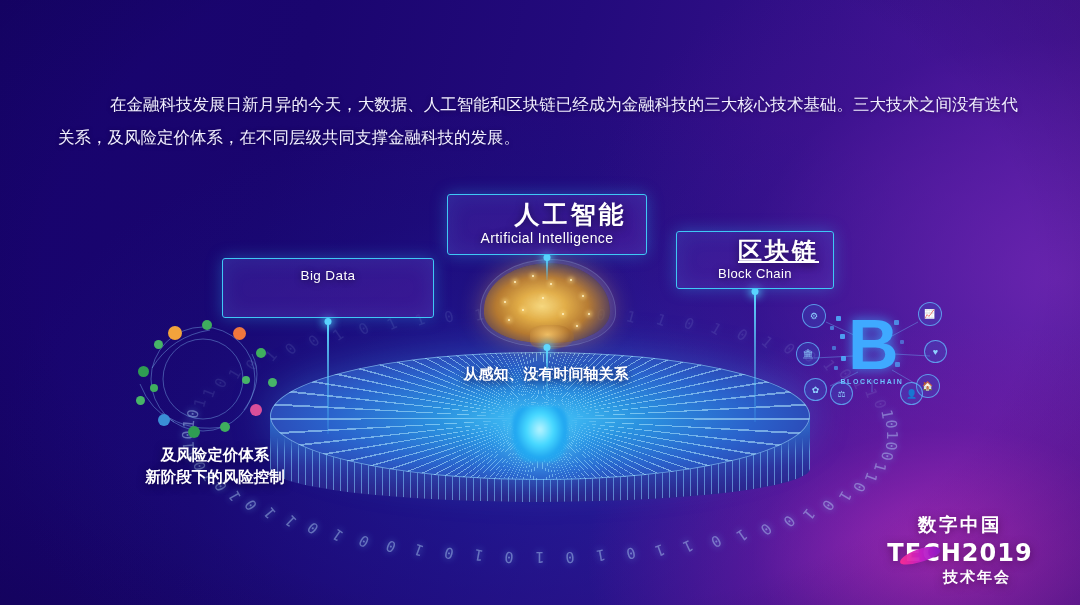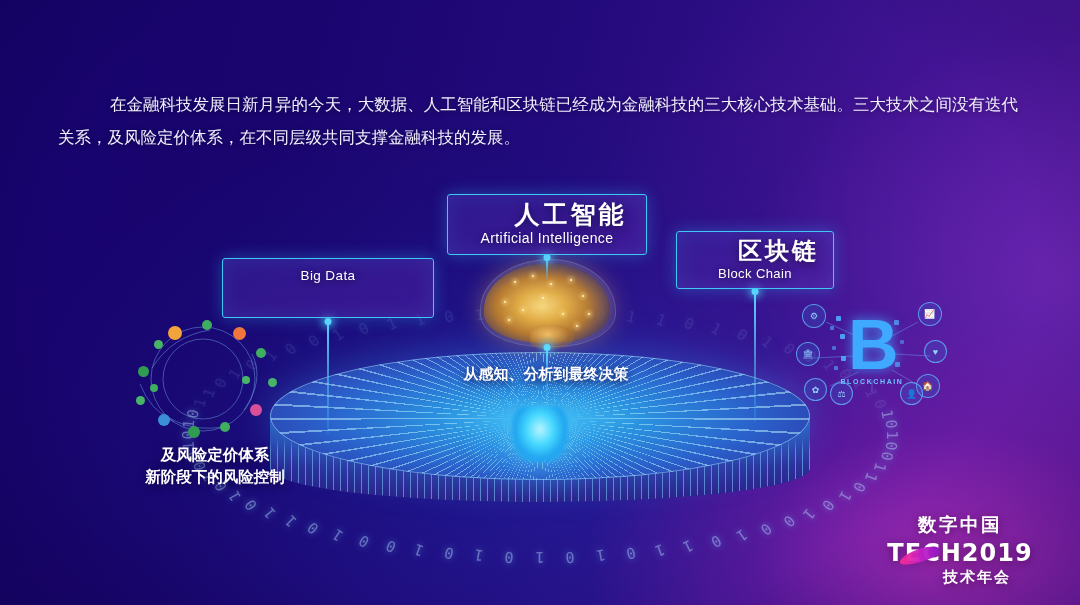--- a/index.html
+++ b/index.html
@@ -78,21 +78,21 @@
 
   #card-bigdata{left:222px;top:258px;width:212px;height:60px;padding-top:7px;}
   #card-bigdata .cn{font-size:25px;}
   #card-bigdata .en{font-size:13.5px;margin-top:2px;}
 
   #card-ai{left:447px;top:194px;width:200px;height:61px;padding-top:6px;}
   #card-ai .cn{font-size:25px;}
   #card-ai .en{font-size:14px;margin-top:1px;}
 
   #card-bc{left:676px;top:231px;width:158px;height:58px;padding-top:6px;}
-  #card-bc .cn{font-size:24px;}
+  #card-bc .cn{font-size:24px;text-decoration:underline;}
   #card-bc .en{font-size:13px;margin-top:2px;}
 
   
   .stem{position:absolute;width:1.5px;background:linear-gradient(180deg,#5fd6ff 0%, rgba(70,190,255,.15) 100%);}
   .stem::before{content:"";position:absolute;left:50%;top:-4px;transform:translateX(-50%);
     width:7px;height:7px;border-radius:50%;background:#5fd8ff;
     box-shadow:0 0 9px 2px rgba(80,215,255,.85);}
 
   
   .caption{position:absolute;color:#ffffff;font-weight:bold;text-align:center;
@@ -344,21 +344,21 @@
   <div class="card" id="card-bc">
     <div class="cn">区块链</div>
     <div class="en">Block Chain</div>
   </div>
 
   <div class="caption" style="left:110px;top:444px;width:210px;font-size:15.5px;">
     <div>及风险定价体系</div>
     <div>新阶段下的风险控制</div>
   </div>
   <div class="caption" style="left:431px;top:363px;width:230px;font-size:15px;">
-    <div>从感知、分析到最终决策</div>
+    <div>从感知、没有时间轴关系</div>
   </div>
 
   <div class="logo">
     <div class="l1">数字中国</div>
     <div class="l2">
       <span class="swoosh"></span>
       <span>TECH2019</span>
     </div>
     <div class="l3">技术年会</div>
   </div>

